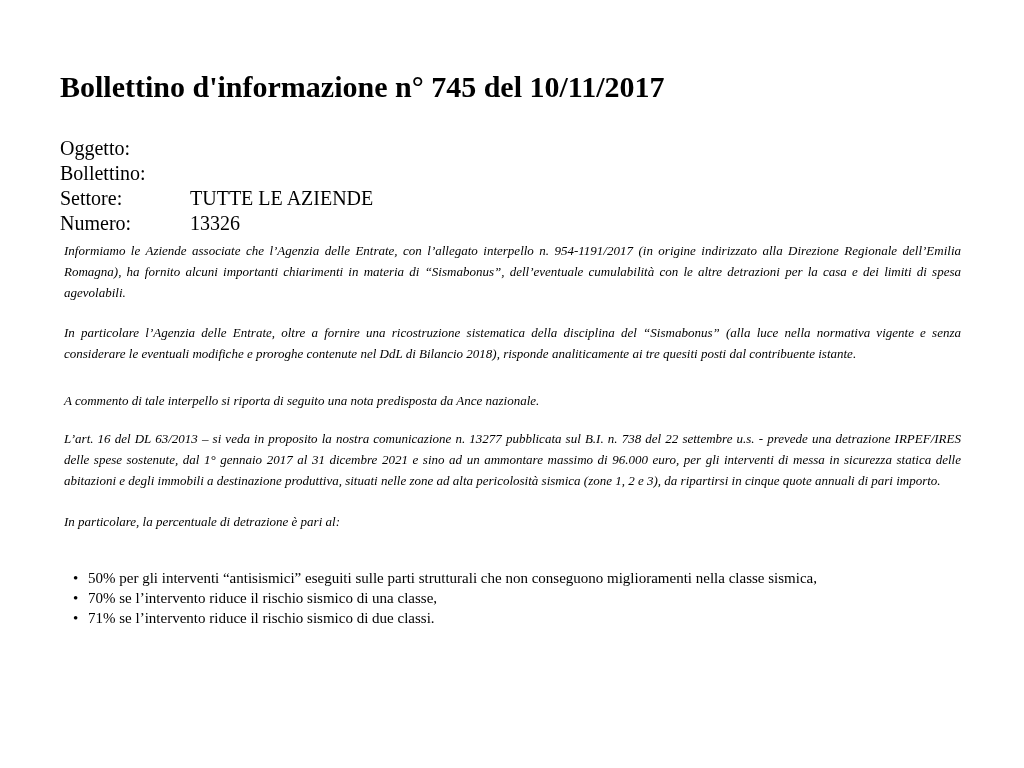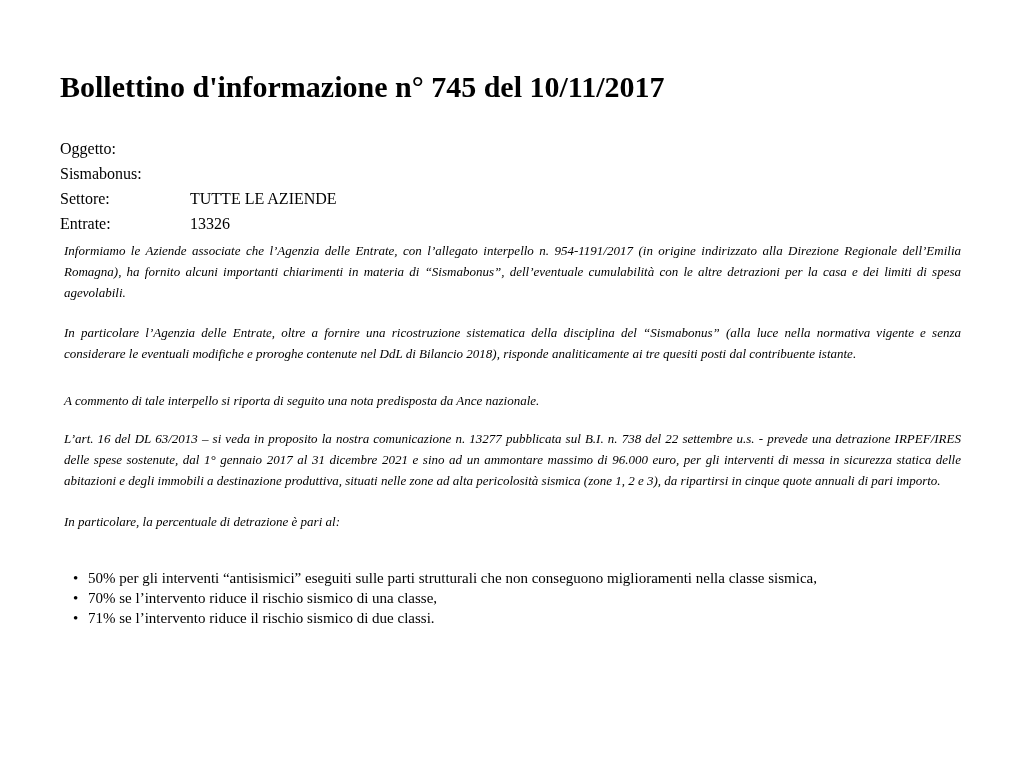--- a/index.html
+++ b/index.html
@@ -23,21 +23,21 @@
     background: #ffffff;
   }
   .doc-title {
     font-size: 30px;
     font-weight: bold;
     line-height: 33px;
     margin: 0 0 33px 0;
     white-space: nowrap;
   }
   .meta {
-    font-size: 16px;
+    font-size: 20px;
     margin: 0 0 3px 0;
   }
   .meta-row {
     display: flex;
     line-height: 25px;
   }
   .meta-label {
     flex: 0 0 130px;
     width: 130px;
   }
@@ -82,28 +82,28 @@
 
 <div class="page">
 
   <h1 class="doc-title">Bollettino d'informazione n° 745 del 10/11/2017</h1>
 
   <div class="meta">
     <div class="meta-row">
       <span class="meta-label">Oggetto:</span>
     </div>
     <div class="meta-row">
-      <span class="meta-label">Sismabonus:</span>
+      <span class="meta-label">Bollettino:</span>
     </div>
     <div class="meta-row">
       <span class="meta-label">Settore:</span>
       <span class="meta-value">TUTTE LE AZIENDE</span>
     </div>
     <div class="meta-row">
-      <span class="meta-label">Entrate:</span>
+      <span class="meta-label">Numero:</span>
       <span class="meta-value">13326</span>
     </div>
   </div>
 
   <p class="para mb19">Informiamo le Aziende associate che l’Agenzia delle Entrate, con l’allegato interpello n. 954-1191/2017 (in origine indirizzato alla Direzione Regionale dell’Emilia Romagna), ha fornito alcuni importanti chiarimenti in materia di “Sismabonus”, dell’eventuale cumulabilità con le altre detrazioni per la casa e dei limiti di spesa agevolabili.</p>
 
   <p class="para mb26">In particolare l’Agenzia delle Entrate, oltre a fornire una ricostruzione sistematica della disciplina del “Sismabonus” (alla luce nella normativa vigente e senza considerare le eventuali modifiche e proroghe contenute nel DdL di Bilancio 2018), risponde analiticamente ai tre quesiti posti dal contribuente istante.</p>
 
   <p class="para mb17">A commento di tale interpello si riporta di seguito una nota predisposta da Ance nazionale.</p>
 

